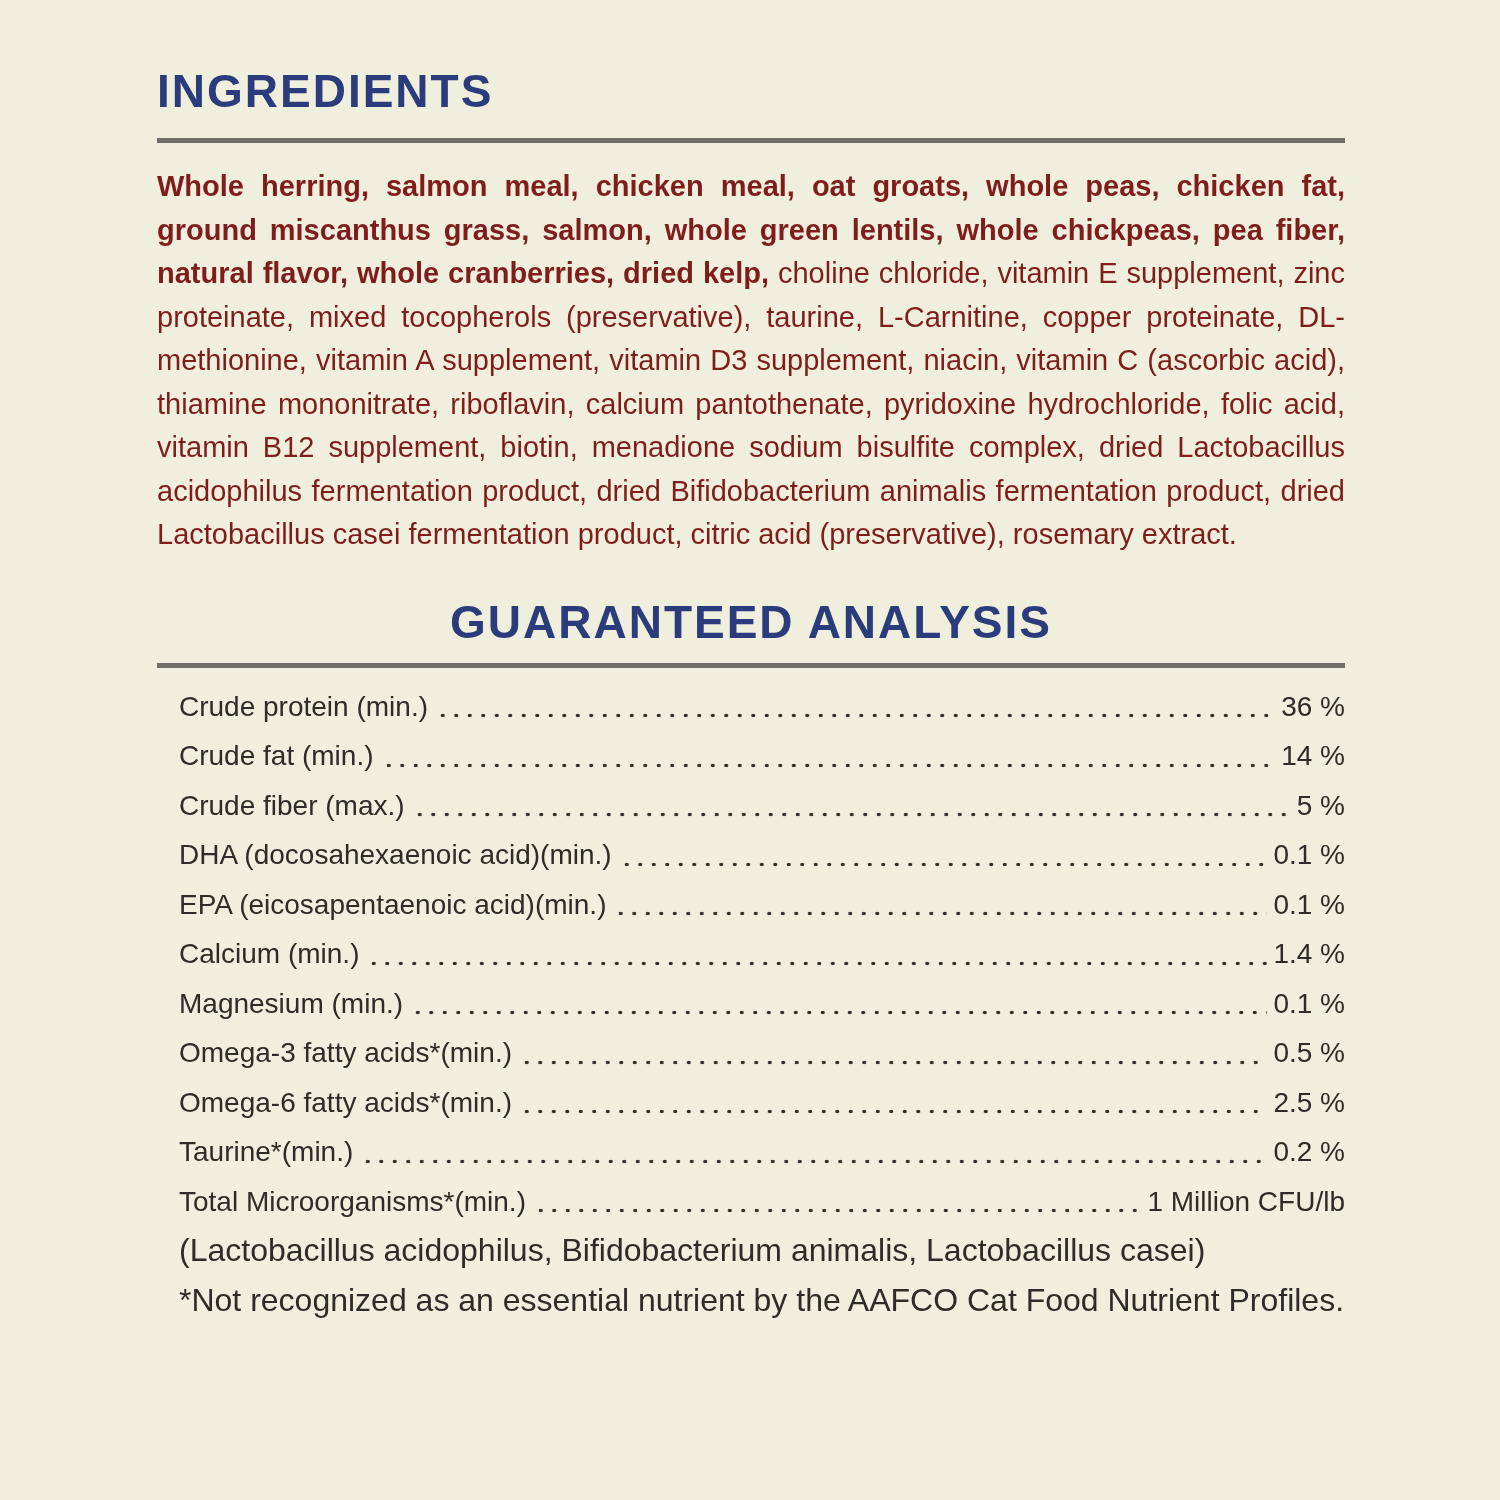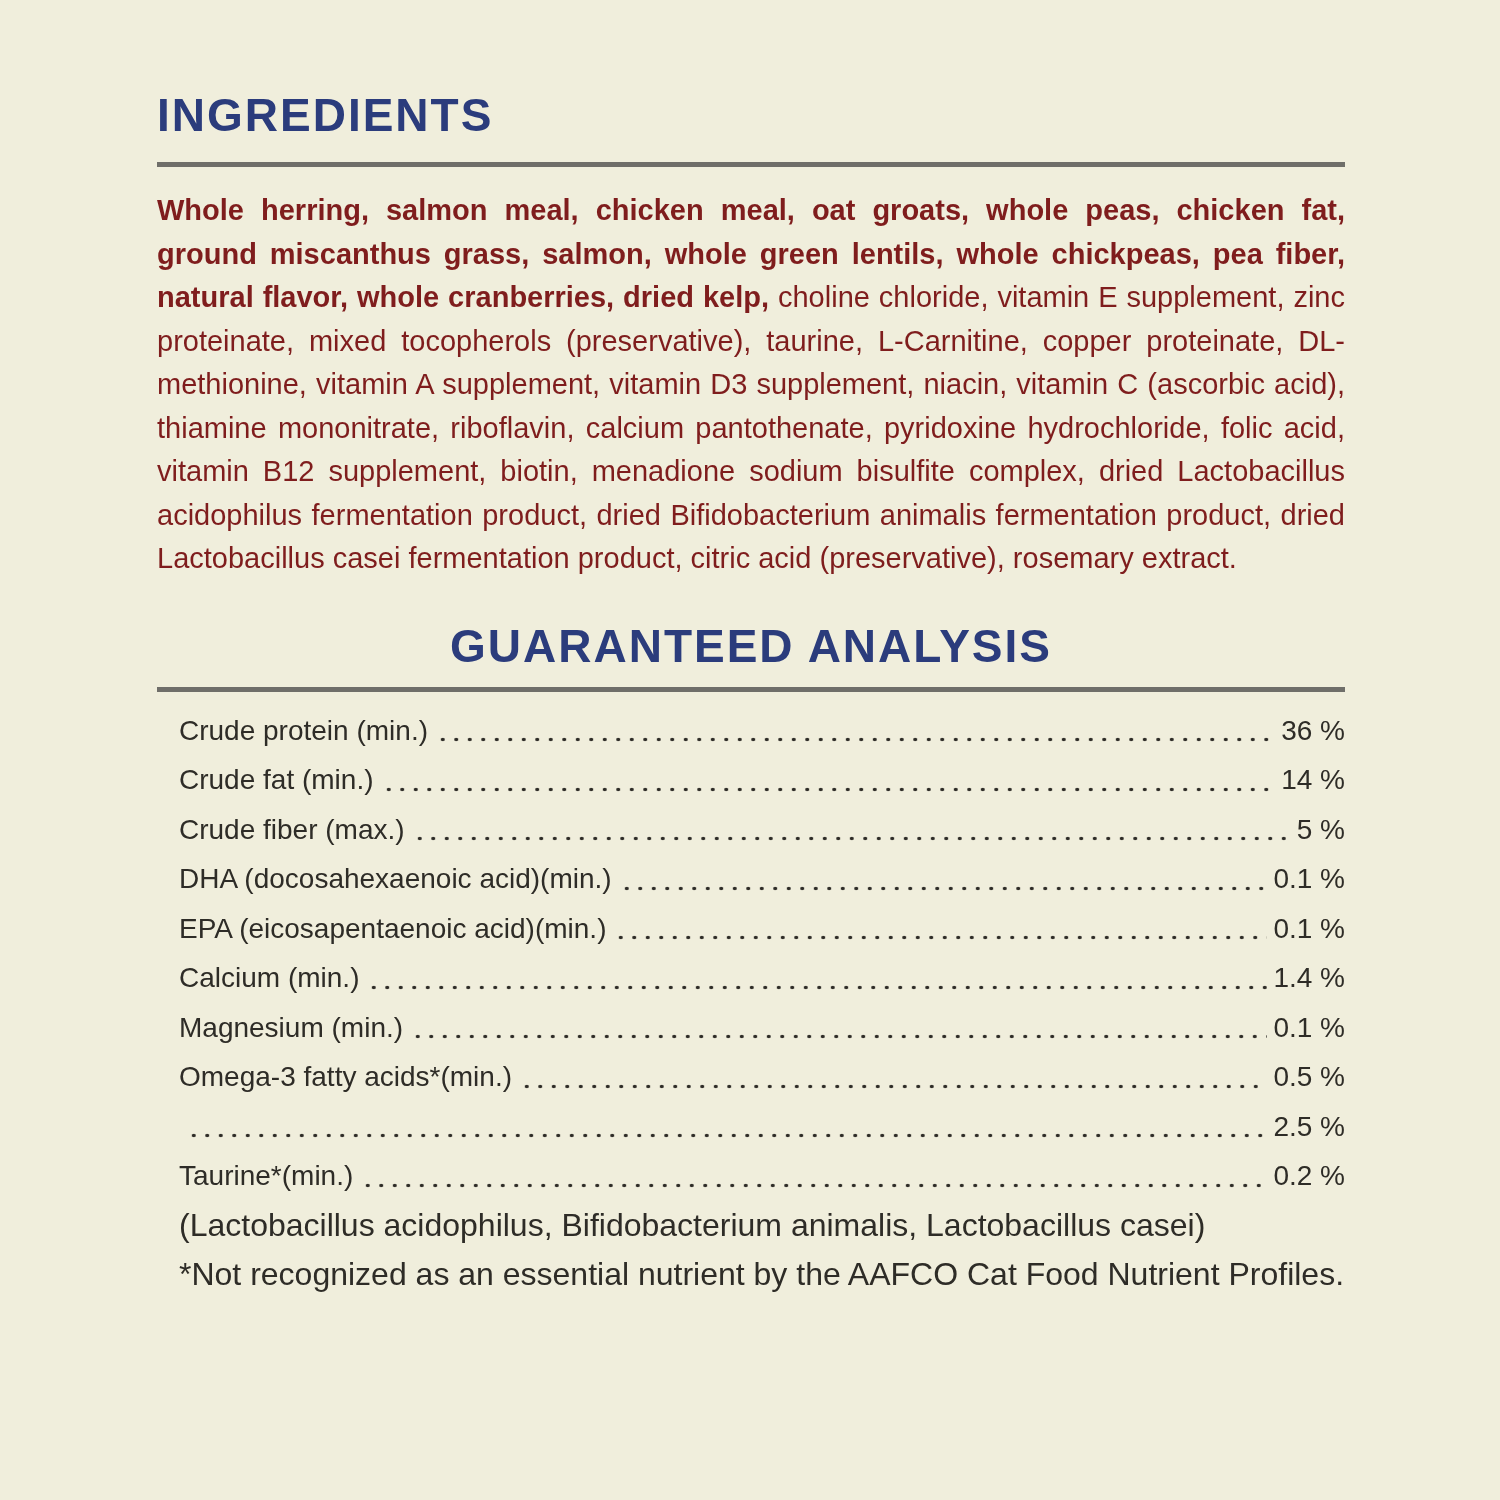--- a/index.html
+++ b/index.html
@@ -7,21 +7,21 @@
     width: 1500px;
     height: 1500px;
     font-family: "Liberation Sans", sans-serif;
   }
   .page {
     position: relative;
     width: 1500px;
     height: 1500px;
     box-sizing: border-box;
     background: #f0eedc;
-    padding: 92px 155px 0 157px;
+    padding: 68px 155px 0 157px;
     color: #2e2c27;
   }
   h1.section-title {
     margin: 0;
     font-size: 46px;
     line-height: 1.0;
     font-weight: bold;
     color: #2b3c7c;
     letter-spacing: 2px;
   }
@@ -116,26 +116,32 @@
       <span class="label">Magnesium (min.)</span>
       <span class="dots"></span>
       <span class="value">0.1 %</span>
     </div>
     <div class="ga-row">
       <span class="label">Omega-3 fatty acids*(min.)</span>
       <span class="dots"></span>
       <span class="value">0.5 %</span>
     </div>
     <div class="ga-row">
+      <span class="label">Omega-6 fatty acids*(min.)</span>
       <span class="dots"></span>
       <span class="value">2.5 %</span>
     </div>
     <div class="ga-row">
       <span class="label">Taurine*(min.)</span>
       <span class="dots"></span>
       <span class="value">0.2 %</span>
+    </div>
+    <div class="ga-row">
+      <span class="label">Total Microorganisms*(min.)</span>
+      <span class="dots"></span>
+      <span class="value">1 Million CFU/lb</span>
     </div>
 
     <div class="ga-note">(Lactobacillus acidophilus, Bifidobacterium animalis, Lactobacillus casei)</div>
     <div class="ga-note">*Not recognized as an essential nutrient by the AAFCO Cat Food Nutrient Profiles.</div>
 
   </div>
 </div>
 
 </body></html>

